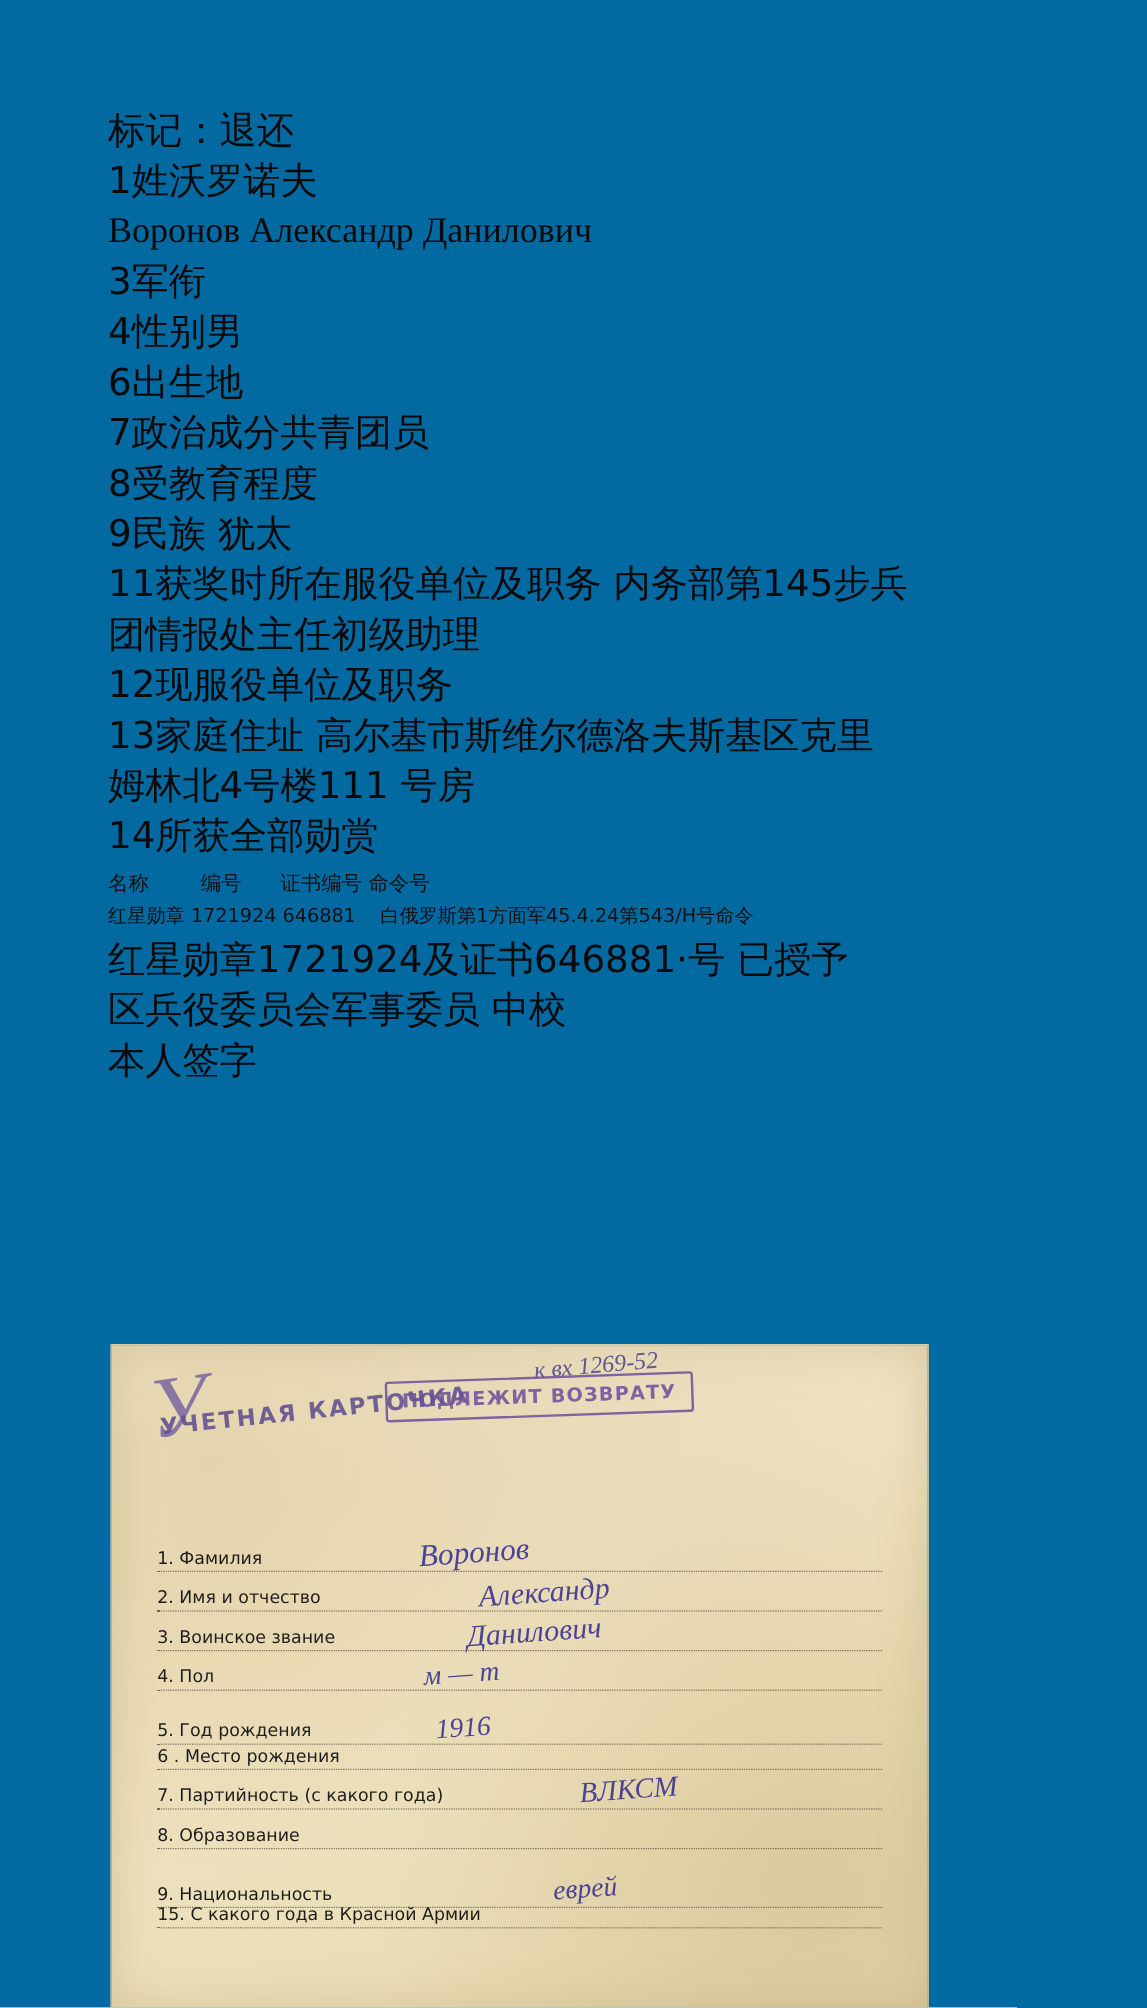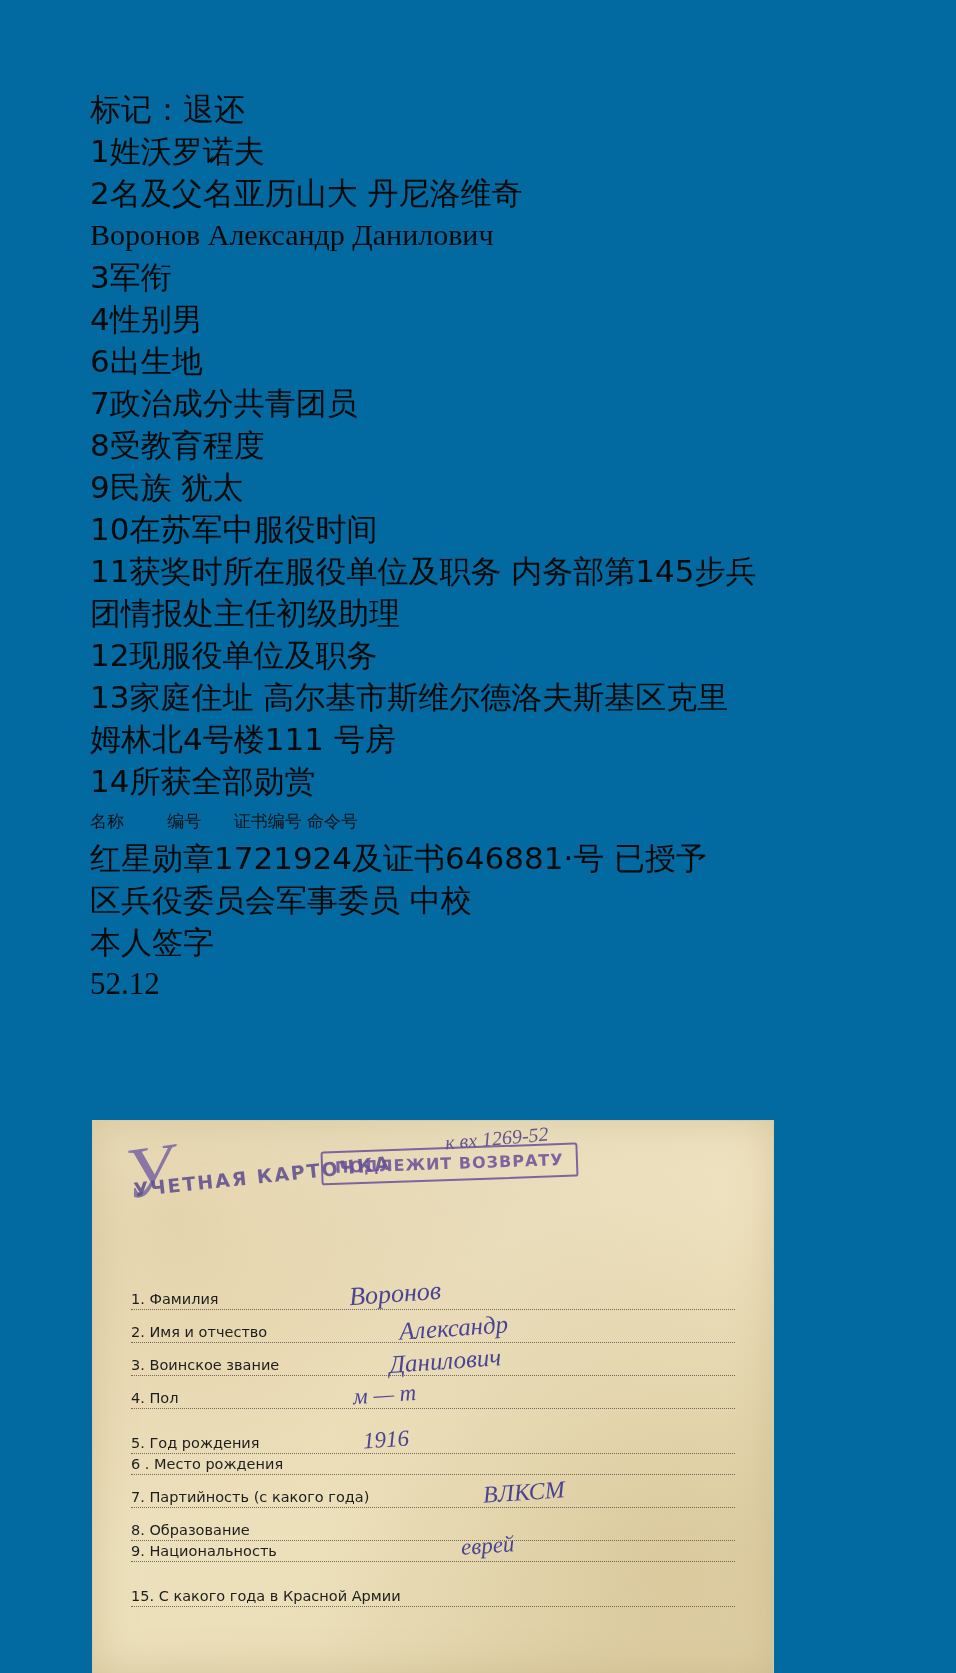--- a/index.html
+++ b/index.html
@@ -178,44 +178,42 @@
   }
 </style>
 </head>
 <body>
 
 <div id="page">
 
   <div class="text-block">
     <div class="line">标记：退还</div>
     <div class="line">1姓沃罗诺夫</div>
-    <div class="line">2名及父名亚历山大 丹尼洛维奇</div>
     <div class="line cyr">Воронов Александр Данилович</div>
     <div class="line">3军衔</div>
     <div class="line">4性别男</div>
     <div class="line">6出生地</div>
     <div class="line">7政治成分共青团员</div>
     <div class="line">8受教育程度</div>
     <div class="line">9民族 犹太</div>
-    <div class="line">10在苏军中服役时间</div>
     <div class="line">11获奖时所在服役单位及职务 内务部第145步兵</div>
     <div class="line">团情报处主任初级助理</div>
     <div class="line">12现服役单位及职务</div>
     <div class="line">13家庭住址 高尔基市斯维尔德洛夫斯基区克里</div>
     <div class="line">姆林北4号楼111 号房</div>
     <div class="line">14所获全部勋赏</div>
 
     <div class="gap-small"></div>
     <div class="small-head">名称        编号      证书编号 命令号</div>
+    <div class="small-row">红星勋章 1721924 646881    白俄罗斯第1方面军45.4.24第543/H号命令</div>
     <div class="gap-tiny"></div>
 
     <div class="line">红星勋章1721924及证书646881·号 已授予</div>
     <div class="line">区兵役委员会军事委员 中校</div>
     <div class="line">本人签字</div>
-    <div class="line latin-num">52.12</div>
   </div>
 
   <div id="card">
     <div class="big-flourish">У</div>
     <div class="card-title">УЧЕТНАЯ КАРТОЧКА</div>
     <div class="handnum">к вх 1269-52</div>
     <div class="stamp">ПОДЛЕЖИТ ВОЗВРАТУ</div>
 
 
     <div class="field-row" style="top:168px">
@@ -259,21 +257,21 @@
       <span class="rule"></span>
       <span class="hand" style="left:352px;top:-8px;font-size:24px">ВЛКСМ</span>
     </div>
 
     <div class="field-row" style="top:399px">
       <span class="lbl"><span>8.</span>&nbsp;<span>Образование</span></span>
       <span class="rule"></span>
       <span class="hand" style="left:300px;top:-6px;font-size:23px"></span>
     </div>
 
-    <div class="field-row" style="top:420px">
+    <div class="field-row" style="top:448px">
       <span class="lbl"><span>9.</span>&nbsp;<span>Национальность</span></span>
       <span class="rule"></span>
       <span class="hand" style="left:330px;top:-8px;font-size:23px">еврей</span>
     </div>
 
     <div class="field-row" style="top:465px">
       <span class="lbl"><span>15.</span>&nbsp;<span>С какого года в Красной Армии</span></span>
       <span class="rule"></span>
       <span class="hand" style="left:380px;top:-6px;font-size:23px"></span>
     </div>

